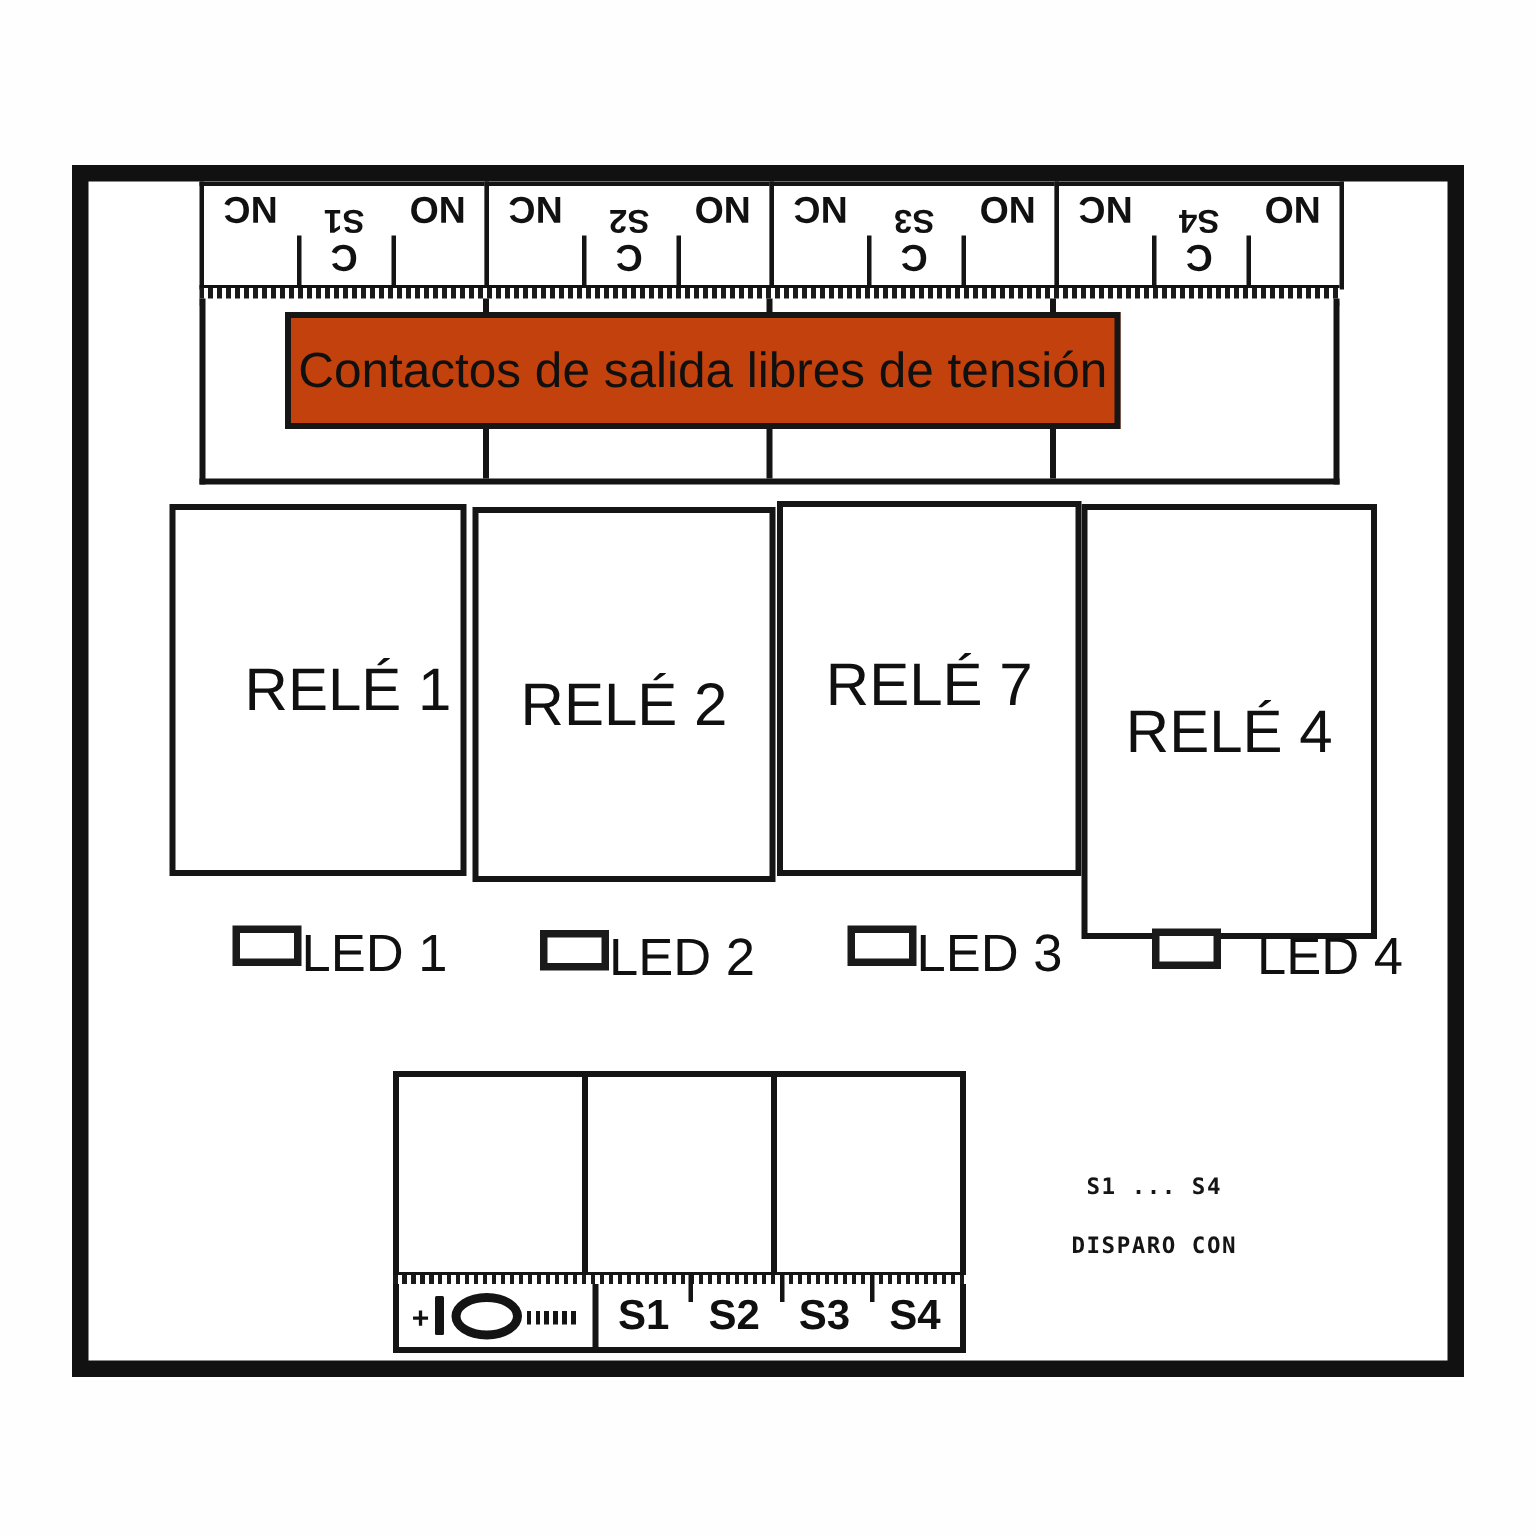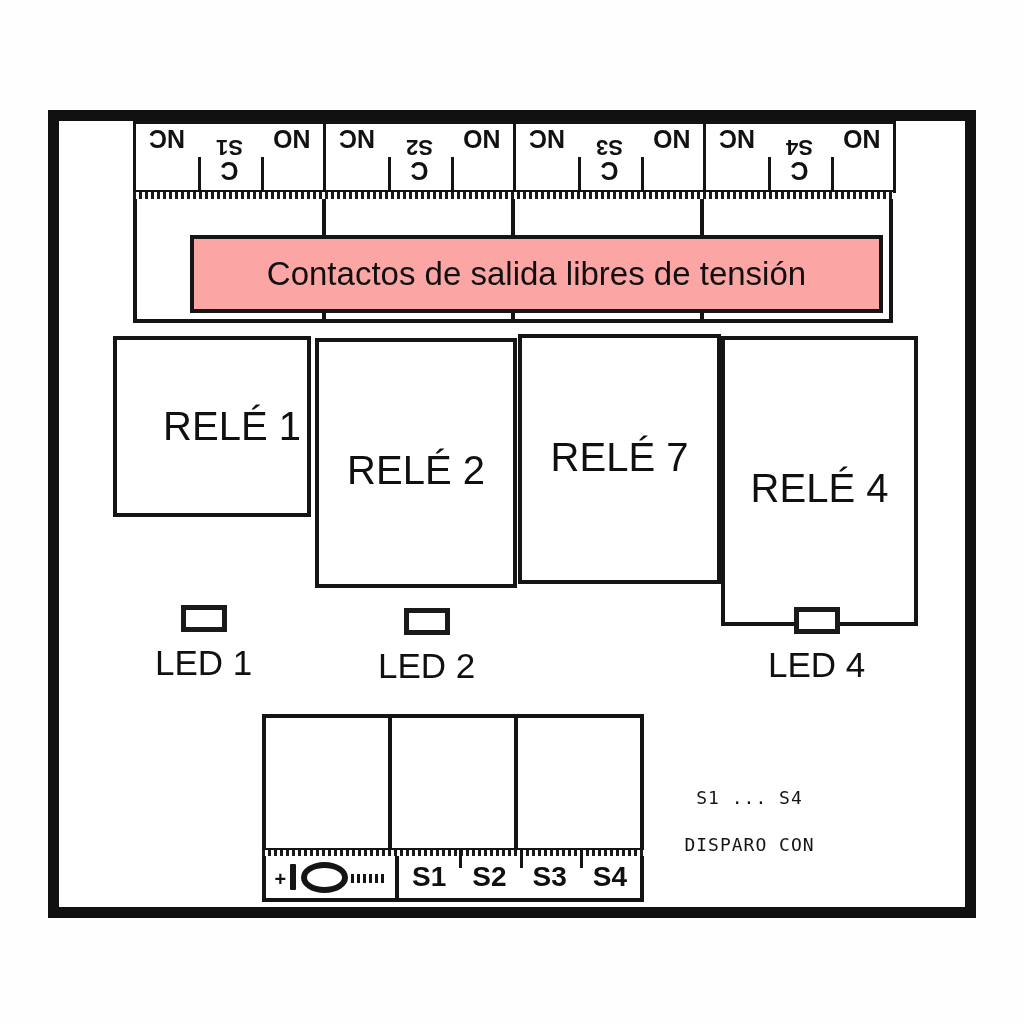--- a/index.html
+++ b/index.html
@@ -100,24 +100,24 @@
     border-top:none;
     box-sizing:border-box;
     display:flex;
     background:#ffffff;
   }
   .cb-cell{flex:1;border-right:4px solid #141414;box-sizing:border-box;}
   .cb-cell:last-child{border-right:none;}
 
   .contacts-label{
     position:absolute;
-    left:190px;top:235px;
-    width:693px;height:78px;
+    left:190px;top:208px;
+    width:557px;height:78px;
     border:4px solid #161616;
-    background:#fca5a5;
+    background:#c2410c;
     box-sizing:border-box;
     display:flex;
     align-items:center;
     justify-content:center;
     font-size:33px;
     color:#101010;
     letter-spacing:0px;
   }
 
   
@@ -131,47 +131,47 @@
     border:4px solid #151515;
     background:#ffffff;
     box-sizing:border-box;
     display:flex;
     align-items:center;
     justify-content:center;
     font-size:40px;
     color:#101010;
     white-space:nowrap;
   }
-  .r1{left:0px;  top:2px;  width:198px;height:181px;padding-left:40px;}
+  .r1{left:0px;  top:2px;  width:198px;height:248px;padding-left:40px;}
   .r2{left:202px;top:4px;  width:202px;height:250px;}
   .r3{left:405px;top:0px;  width:203px;height:250px;}
   .r4{left:608px;top:2px;  width:197px;height:290px;}
   .r2 .lbl, .r4 .lbl{position:relative;top:7px;}
   .r1 .lbl{position:relative;top:0px;}
   .r3 .lbl{position:relative;top:-2px;}
 
   
   .led-row{position:absolute;left:113px;top:605px;width:805px;height:90px;}
-  .led-item{position:absolute;display:flex;flex-direction:column;align-items:center;}
+  .led-item{position:absolute;display:flex;flex-direction:row;align-items:center;}
   .led-rect{
     width:46px;height:27px;
     border:5px solid #1a1a1a;
     background:#ffffff;
     box-sizing:border-box;
   }
   .led-label{
     margin-top:11px;
     font-size:35px;
     color:#101010;
     white-space:nowrap;
   }
   .l1{left:42px;top:0px;}
-  .l2{left:265px;top:3px;}
+  .l2{left:247px;top:3px;}
   .l3{left:452px;top:0px;}
-  .l4{left:655px;top:2px;}
+  .l4{left:655px;top:2px;gap:24px;}
 
   
   .bottom-module{
     position:absolute;
     left:262px;top:714px;
     width:382px;height:138px;
     border:4px solid #141414;
     box-sizing:border-box;
     display:flex;
     background:#ffffff;
@@ -240,26 +240,26 @@
   }
   .pwr .coil{
     position:absolute;left:79px;top:14px;
     width:35px;height:9px;
     background:repeating-linear-gradient(90deg,#141414 0 3px,#ffffff 3px 6px);
   }
 
   
   .note{
     position:absolute;
-    left:662px;top:762px;
+    left:682px;top:762px;
     width:175px;
     text-align:center;
     font-family:"DejaVu Sans Mono", monospace;
-    font-weight:normal;
-    font-size:18px;
+    font-weight:bold;
+    font-size:15px;
     line-height:1.32;
     color:#151515;
     letter-spacing:1px;
     white-space:pre-line;
   }
   .note .nline{display:block;}
 </style>
 </head>
 <body>
 
@@ -360,20 +360,24 @@
   </div>
 
   <div class="led-row">
     <div class="led-item l1">
       <div class="led-rect"></div>
       <div class="led-label">LED 1</div>
     </div>
     <div class="led-item l2">
       <div class="led-rect"></div>
       <div class="led-label">LED 2</div>
+    </div>
+    <div class="led-item l3">
+      <div class="led-rect"></div>
+      <div class="led-label">LED 3</div>
     </div>
     <div class="led-item l4">
       <div class="led-rect"></div>
       <div class="led-label">LED 4</div>
     </div>
   </div>
 
   <div class="bottom-module">
     <div class="bm-cell"></div>
     <div class="bm-cell"></div>

